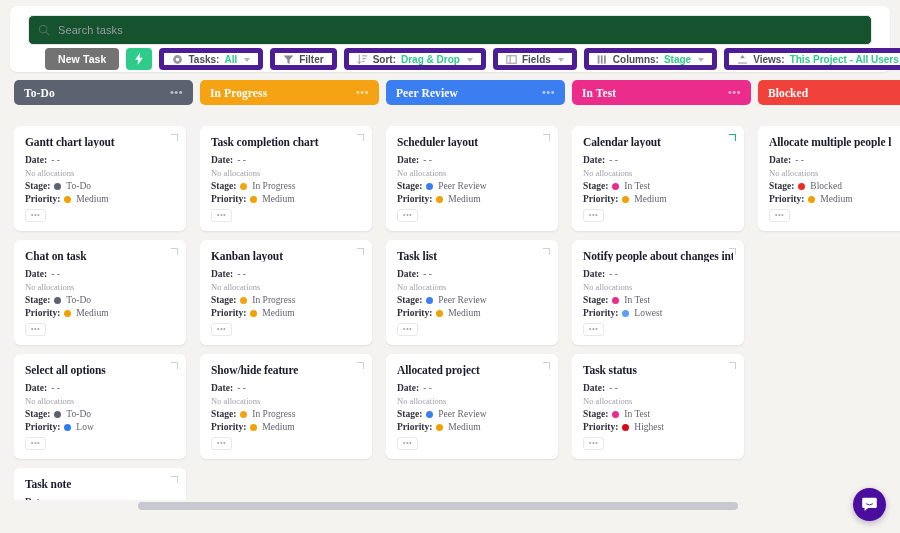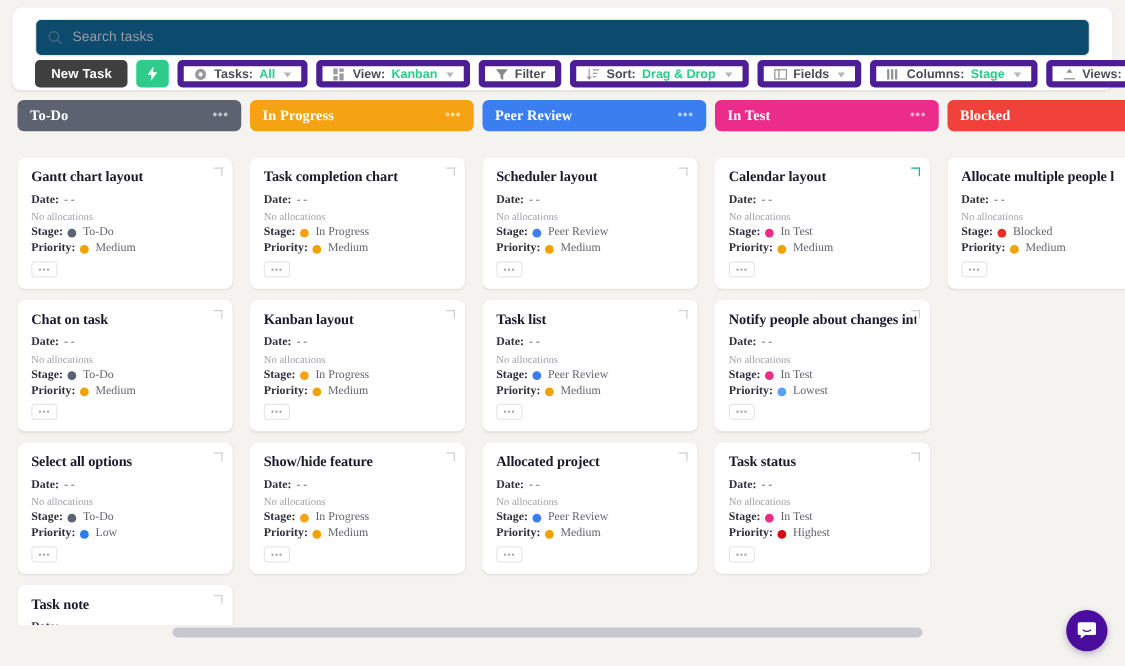--- a/index.html
+++ b/index.html
@@ -17,44 +17,45 @@
     width: 880px; height: 66px;
     background: #ffffff;
     border-radius: 7px;
     box-shadow: 0 1px 2px rgba(30,30,40,.07);
   }
   .search-row {
     position: absolute; left: 18px; top: 9px;
     width: 844px; height: 26px;
     border: 1px solid #e6e6e9;
     border-radius: 5px;
-    background: #0c4a6e;
+    background: #14532d;
     display: flex; align-items: center;
     padding: 14px 9px;
   }
   .search-icon { width: 12px; height: 12px; flex: 0 0 12px; margin-right: 8px; opacity: .45; }
   .search-input-text {
     font-size: 11px; color: #9a9aa5; letter-spacing: .1px;
   }
 
   .btn-row {
     position: absolute; left: 18px; top: 42px;
     display: flex; align-items: center; gap: 7px;
   }
   .btn {
     height: 22px;
     border-radius: 4px;
     display: flex; align-items: center;
     font-size: 10.5px;
     white-space: nowrap;
   }
   .btn-primary {
-    background: #404040; color: #fff;
+    background: #737373; color: #fff;
     font-weight: bold; padding: 0 13px;
     letter-spacing: .1px;
+    margin-left: 17px;
   }
   .btn-bolt {
     background: #2ecb8a; color: #fff;
     width: 26px; justify-content: center;
   }
   .btn-bolt svg { width: 10px; height: 12px; }
   .btn-outline {
     background: #fff;
     border: 5px solid #4c1d95;
     color: #4a4a55;
@@ -189,31 +190,20 @@
     <div class="btn btn-outline">
       <svg class="bi" viewBox="0 0 16 16">
         <circle cx="8" cy="8" r="6.4" fill="#5b5b66"></circle>
           <circle cx="8" cy="8" r="2.4" fill="#fff"></circle>
       </svg>
       <span class="lbl">Tasks:</span>
       <span class="val">All</span>
       <span class="caret"></span>
     </div>
 
-    <div class="btn btn-outline">
-      <svg class="bi" viewBox="0 0 16 16">
-        <rect x="1" y="1" width="5" height="7" fill="#5b5b66"></rect>
-          <rect x="8" y="1" width="5" height="4" fill="#5b5b66"></rect>
-        <rect x="1" y="10" width="5" height="5" fill="#5b5b66"></rect>
-          <rect x="8" y="7" width="5" height="8" fill="#5b5b66"></rect>
-      </svg>
-      <span class="lbl">View:</span>
-      <span class="val">Kanban</span>
-      <span class="caret"></span>
-    </div>
 
     <div class="btn btn-outline">
       <svg class="bi" viewBox="0 0 16 16">
         <path d="M1 2 H15 L9.6 8.4 V14.5 L6.4 12.6 V8.4 Z" fill="#3d3d48"></path>
       </svg>
       <span class="lbl">Filter</span>
     </div>
 
     <div class="btn btn-outline">
       <svg class="bi" viewBox="0 0 16 16">

